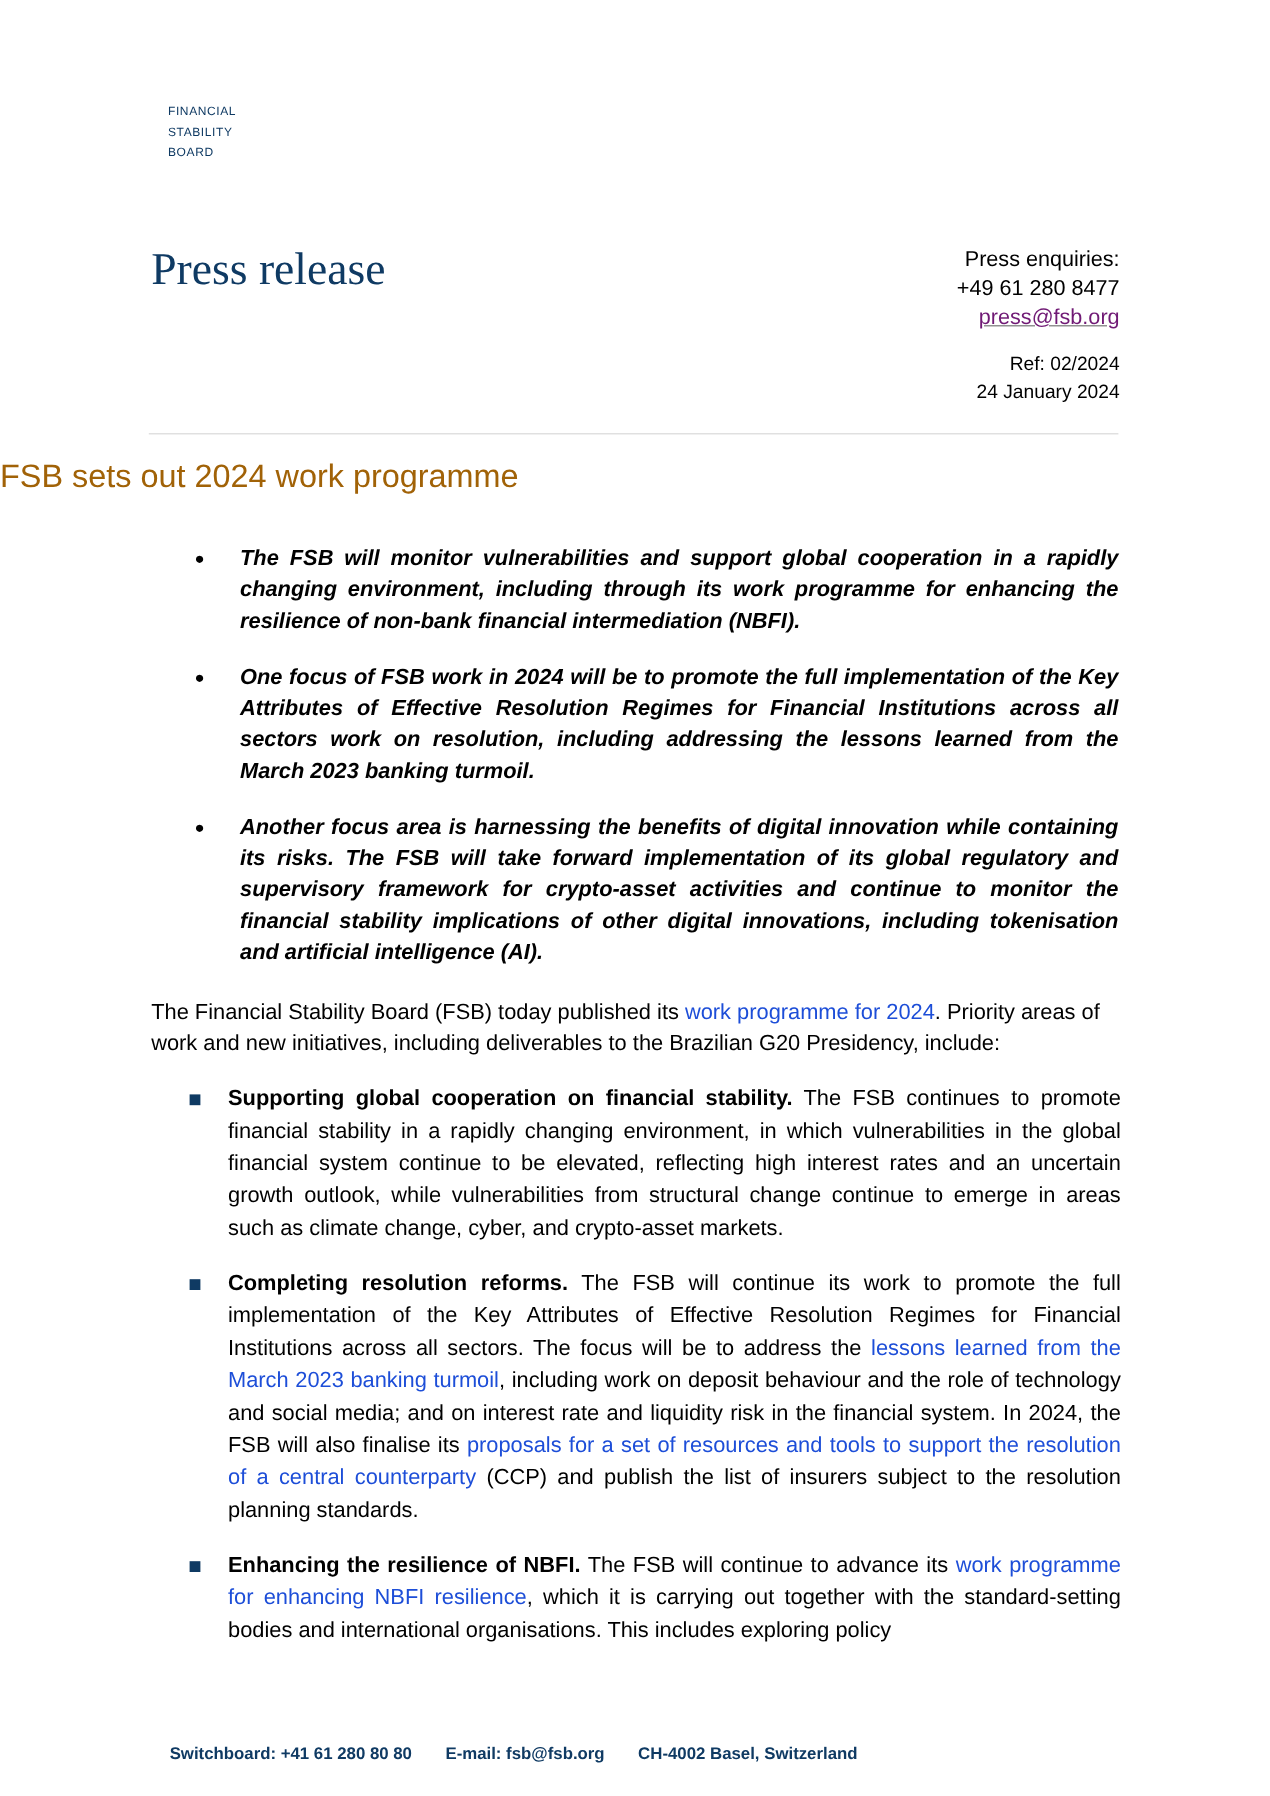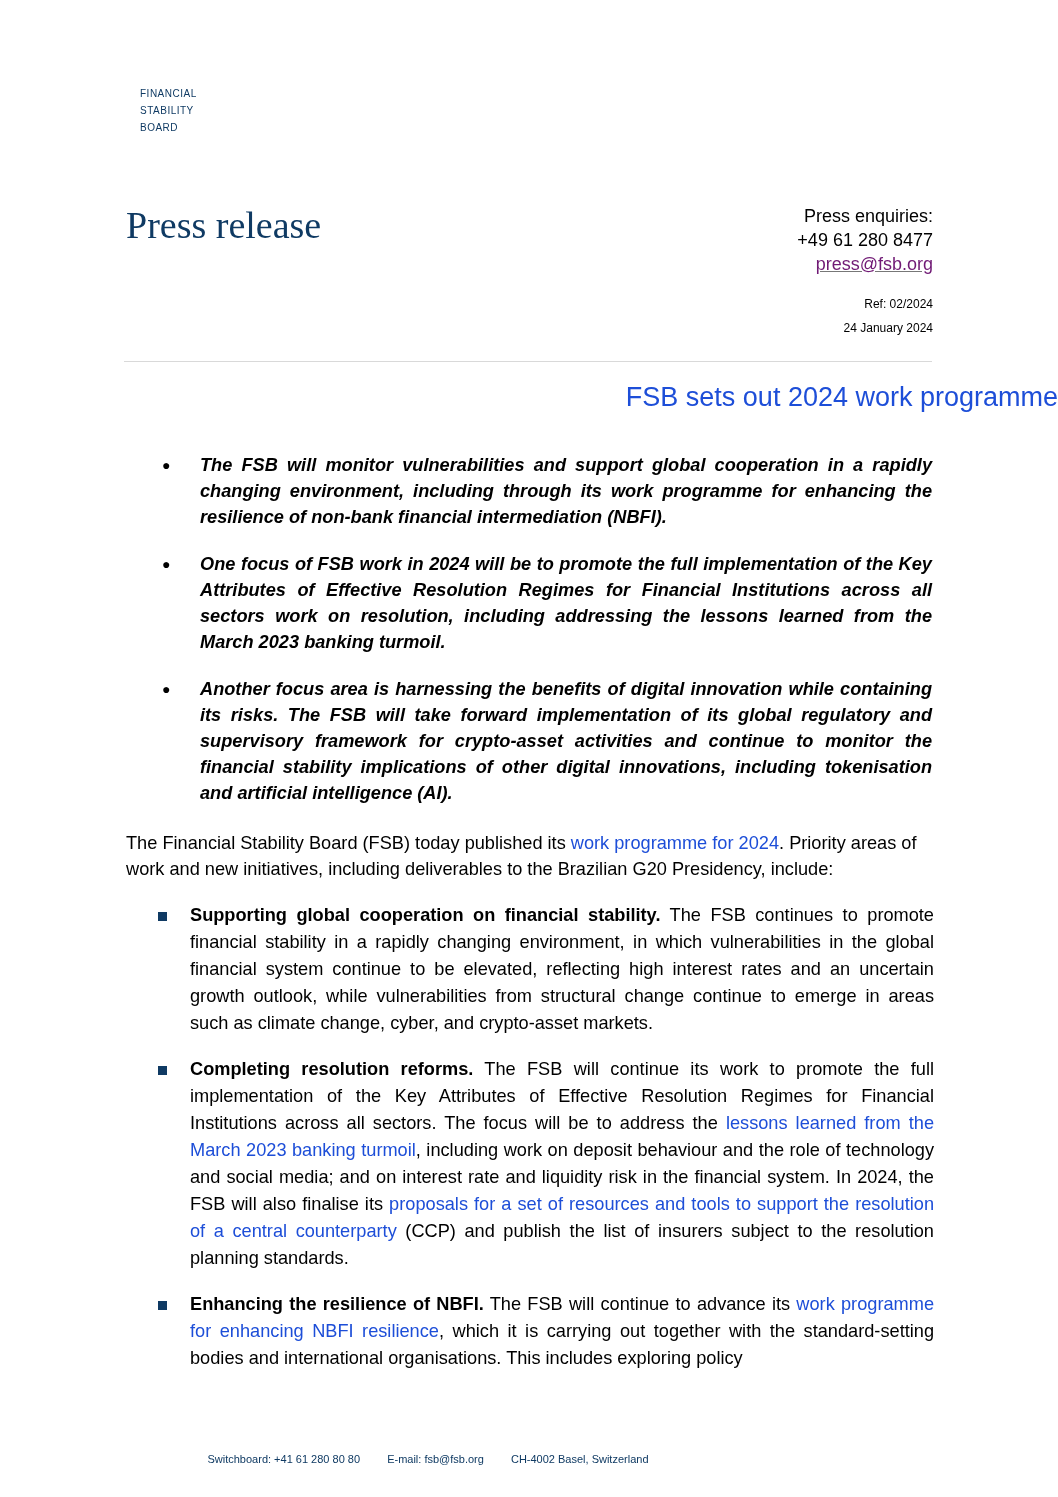--- a/index.html
+++ b/index.html
@@ -6,37 +6,37 @@
     body { width: 1058px; height: 1497px; position: relative; overflow: hidden;
            font-family: "Liberation Sans", sans-serif; color: #000; }
     .logo { position: absolute; left: 126px; top: 85px; display: flex; align-items: center; }
     .logo-box { width: 148px; height: 72px; background: #0f3a63; color: #fff;
                 font-size: 58px; line-height: 72px; text-align: center; letter-spacing: 1px;
                 font-family: "Liberation Sans", sans-serif; }
     .logo-text { margin-left: 14px; color: #0f3a63; font-size: 10px; line-height: 17px; letter-spacing: 0.5px; }
     .press-title { position: absolute; left: 126px; top: 203px; font-size: 38px; color: #0f3a63; font-family: Liberation Serif, serif; }
     .contact { position: absolute; right: 125px; top: 204px; text-align: right; font-size: 18px; line-height: 24px; }
     .contact a { color: #701a75; text-decoration: underline; text-decoration-color: #777; }
-    .ref { position: absolute; right: 125px; top: 292px; text-align: right; font-size: 12px; line-height: 24px; }
+    .ref { position: absolute; right: 125px; top: 292px; text-align: right; font-size: 16px; line-height: 24px; }
     .rule { position: absolute; left: 124px; top: 361px; width: 808px; height: 1px; background: #d9d9d9; }
-    .headline { position: absolute; left: 0; width: 1058px; top: 382px; text-align: right;
-                font-size: 27px; color: #1d4ed8; }
+    .headline { position: absolute; left: 0; width: 1058px; top: 382px; text-align: left;
+                font-size: 27px; color: #a16207; }
     .summary { position: absolute; left: 162px; top: 452px; width: 770px; margin: 0; padding: 0; list-style: none; }
     .summary li { position: relative; padding-left: 38px; font-weight: bold; font-style: italic;
                   font-size: 18.2px; line-height: 26px; text-align: justify; margin-bottom: 21px; }
     .summary li .dot { position: absolute; left: 0; top: 0; font-style: normal; font-size: 14px; }
     .intro { position: absolute; left: 126px; top: 830px; width: 808px; font-size: 18.2px; line-height: 26px; }
     .link { text-decoration-color: #777; color: #1d4ed8; cursor: pointer; }
     .priorities { position: absolute; left: 156px; top: 902px; width: 778px; margin: 0; padding: 0; list-style: none; }
     .priorities li { position: relative; padding-left: 34px; font-size: 18.2px; line-height: 27px;
                      text-align: justify; margin-bottom: 19px; }
     .priorities li .sq { position: absolute; left: 2px; top: 10px; width: 9px; height: 9px; background: #0f3a63; }
     .priorities li b { font-weight: bold; }
     .footer { position: absolute; left: 0; width: 856px; top: 1453px; text-align: center;
-              font-size: 11px; color: #0f3a63; }
+              font-size: 14px; color: #0f3a63; font-weight: bold; }
     .footer span { margin: 0 12px; }
   </style>
 </head>
 <body>
 
 <div class="logo">
   <div class="logo-text">
     <div>FINANCIAL</div>
     <div>STABILITY</div>
     <div>BOARD</div>

